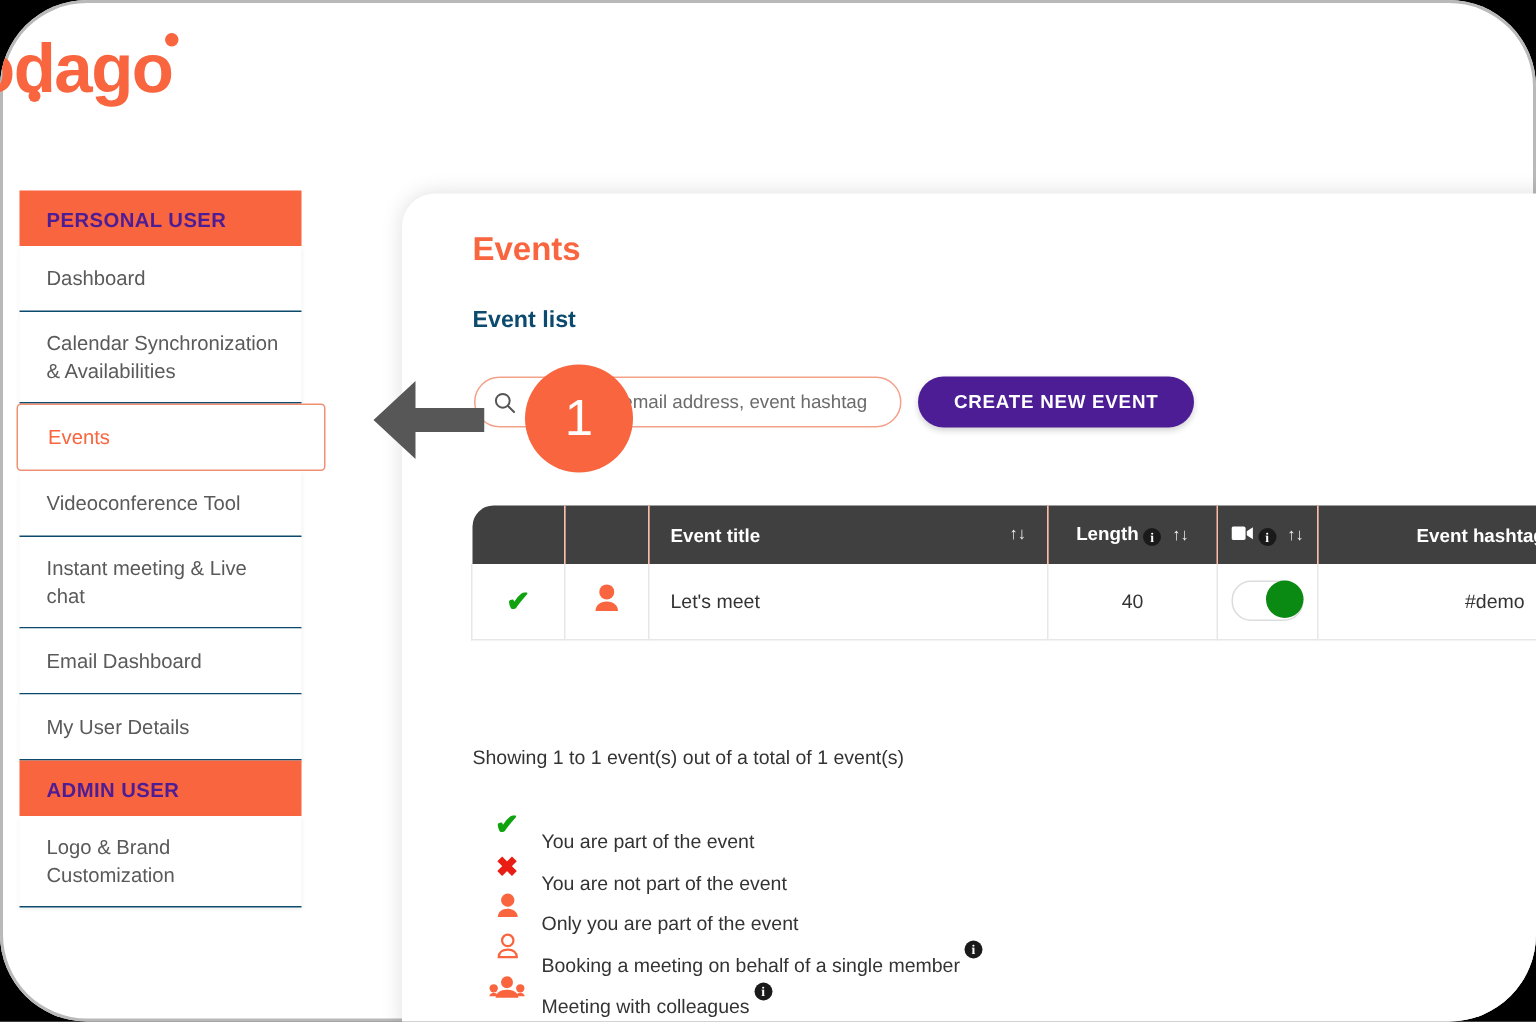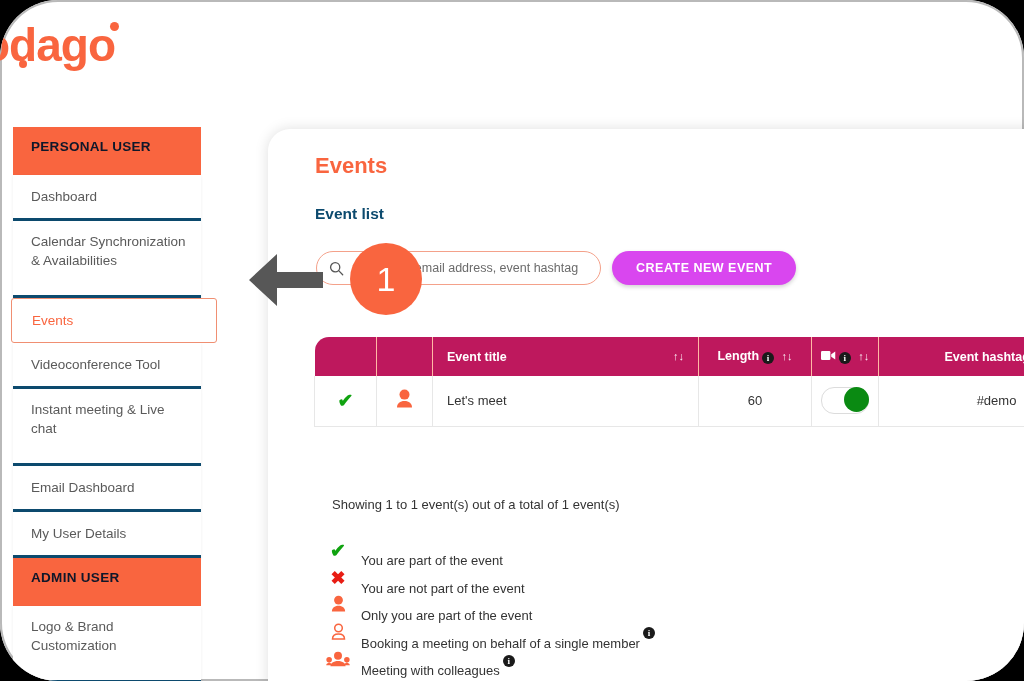--- a/index.html
+++ b/index.html
@@ -57,40 +57,40 @@
 
   
   #sidebar {
     position: absolute;
     left: 13px;
     top: 127px;
     width: 188px;
   }
   .side-header {
     background: #f9653f;
-    color: #0f172a;
+    color: #4c1d95;
     font-size: 13.5px;
     font-weight: 700;
     letter-spacing: 0.3px;
     padding: 12px 0 12px 18px;
     box-sizing: border-box;
-    height: 48px;
+    height: 37px;
     line-height: 16px;
   }
   .side-item {
     background: #ffffff;
     color: #5a5a5a;
     font-size: 13.5px;
     padding: 12px 14px 12px 18px;
     box-sizing: border-box;
-    border-bottom: 3px solid #0c4a6e;
+    border-bottom: 1px solid #0c4a6e;
     line-height: 19px;
     box-shadow: 0 1px 3px rgba(0,0,0,0.07);
   }
-  .side-item.two-line { padding-top: 11px; padding-bottom: 25px; }
+  .side-item.two-line { padding-top: 11px; padding-bottom: 11px; }
   .side-item.active {
     position: relative;
     left: -2px;
     width: 206px;
     color: #f9653f;
     border: 1.5px solid #f08f72;
     border-radius: 3px;
     background: #ffffff;
     box-shadow: none;
     z-index: 4;
@@ -151,21 +151,21 @@
     margin-left: 7px;
   }
   #search-box input::placeholder { color: #6b6b6b; }
 
   #create-btn {
     position: absolute;
     left: 344px;
     top: 122px;
     height: 34px;
     padding: 0 24px;
-    background: #d946ef;
+    background: #4c1d95;
     color: #ffffff;
     font-size: 12.5px;
     font-weight: 700;
     letter-spacing: 0.5px;
     border: none;
     border-radius: 18px;
     cursor: pointer;
     box-shadow: 0 2px 4px rgba(0,0,0,0.18);
     font-family: "Liberation Sans", sans-serif;
   }
@@ -173,21 +173,21 @@
   
   #events-table {
     position: absolute;
     left: 46px;
     top: 208px;
     width: 800px;
     border-collapse: collapse;
     table-layout: fixed;
   }
   #events-table thead th {
-    background: #be185d;
+    background: #404040;
     color: #ffffff;
     font-size: 12.5px;
     font-weight: 700;
     height: 37px;
     text-align: left;
     padding: 0 14px;
     border-right: 1px solid #ffb9a4;
     box-sizing: border-box;
     white-space: nowrap;
   }
@@ -240,21 +240,21 @@
     position: absolute;
     right: -1px; top: -1px;
     width: 25px; height: 25px;
     border-radius: 50%;
     background: #0a8a12;
   }
 
   
   #summary {
     position: absolute;
-    left: 64px;
+    left: 47px;
     top: 368px;
     font-size: 13px;
     color: #333;
   }
   #legend {
     position: absolute;
     left: 47px;
     top: 408px;
   }
   .legend-row {
@@ -380,21 +380,21 @@
           <td class="center">
             <span class="check-green">✔</span>
           </td>
           <td class="center">
             <svg width="17" height="20" viewBox="0 0 17 20">
               <circle class="person" cx="8.5" cy="5.6" r="5"></circle>
               <path class="person" d="M8.5 12 C13 12 16 14.6 16 18.4 L1 18.4 C1 14.6 4 12 8.5 12 Z"></path>
             </svg>
           </td>
           <td>Let's meet</td>
-          <td class="center">60</td>
+          <td class="center">40</td>
           <td class="center">
             <span class="toggle">
               <span class="knob"></span>
             </span>
           </td>
           <td class="center">#demo</td>
         </tr>
       </tbody>
     </table>
 

